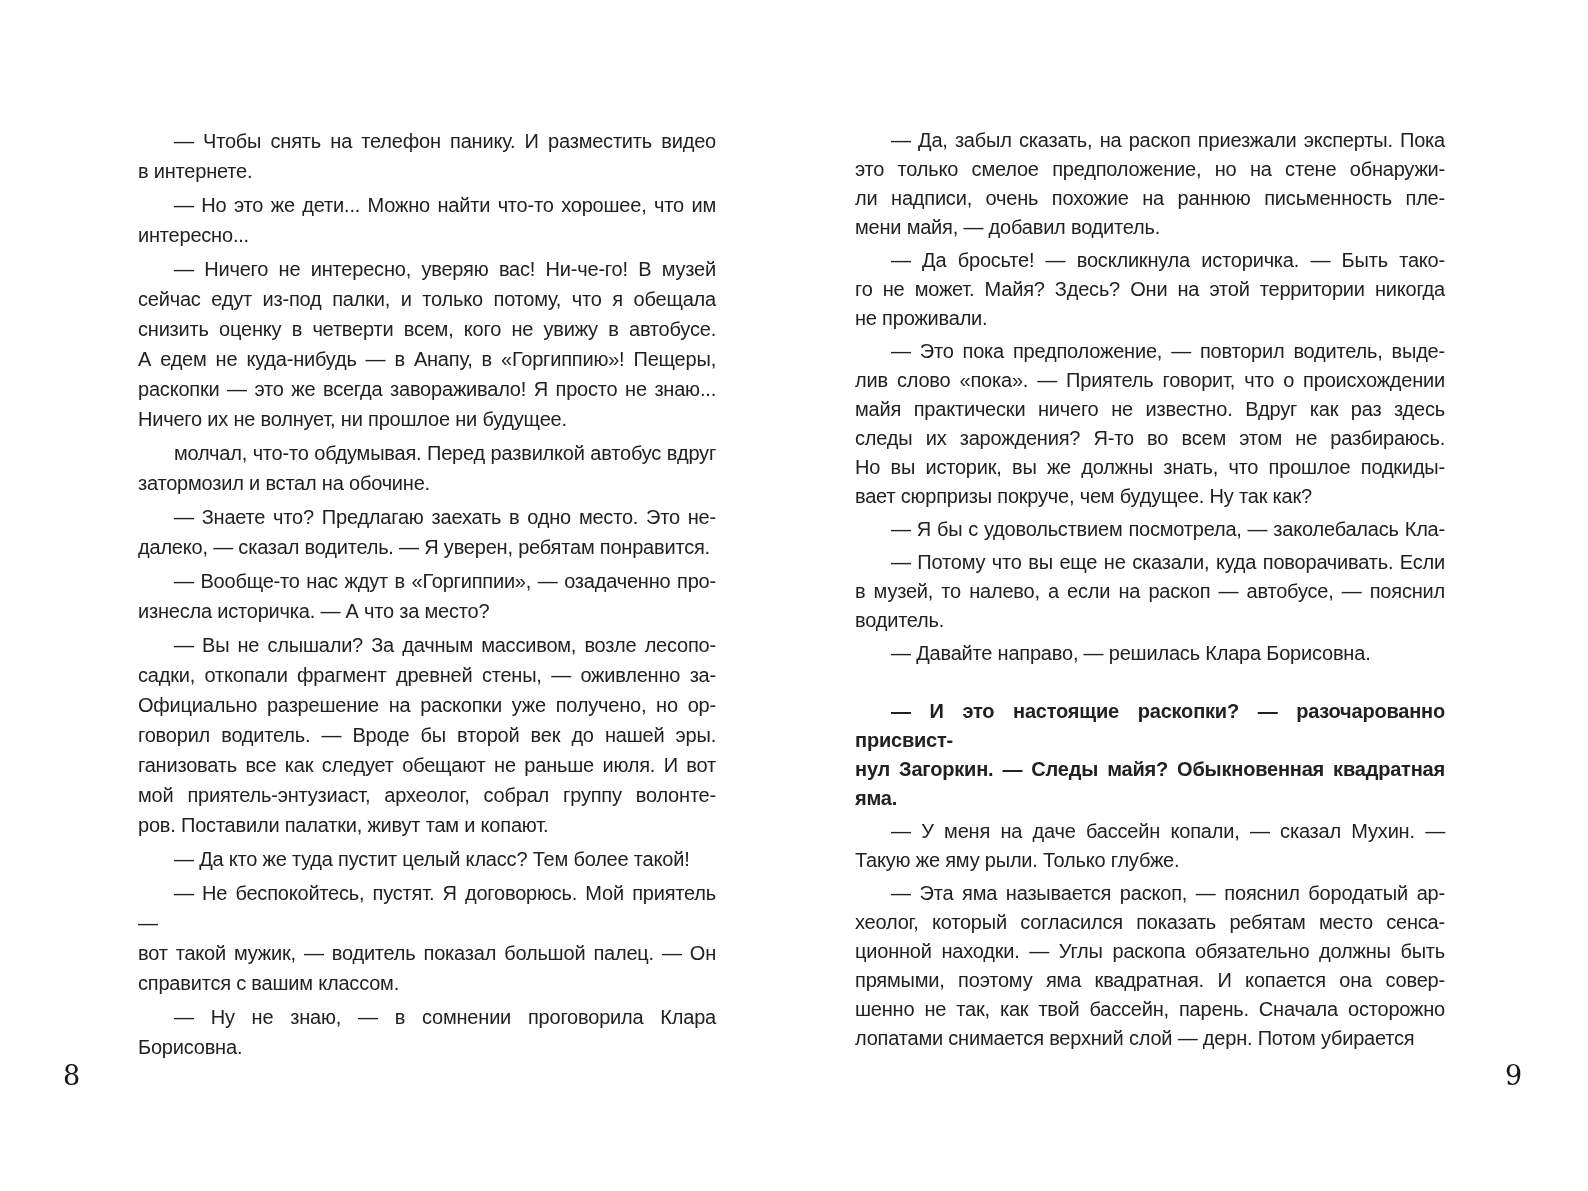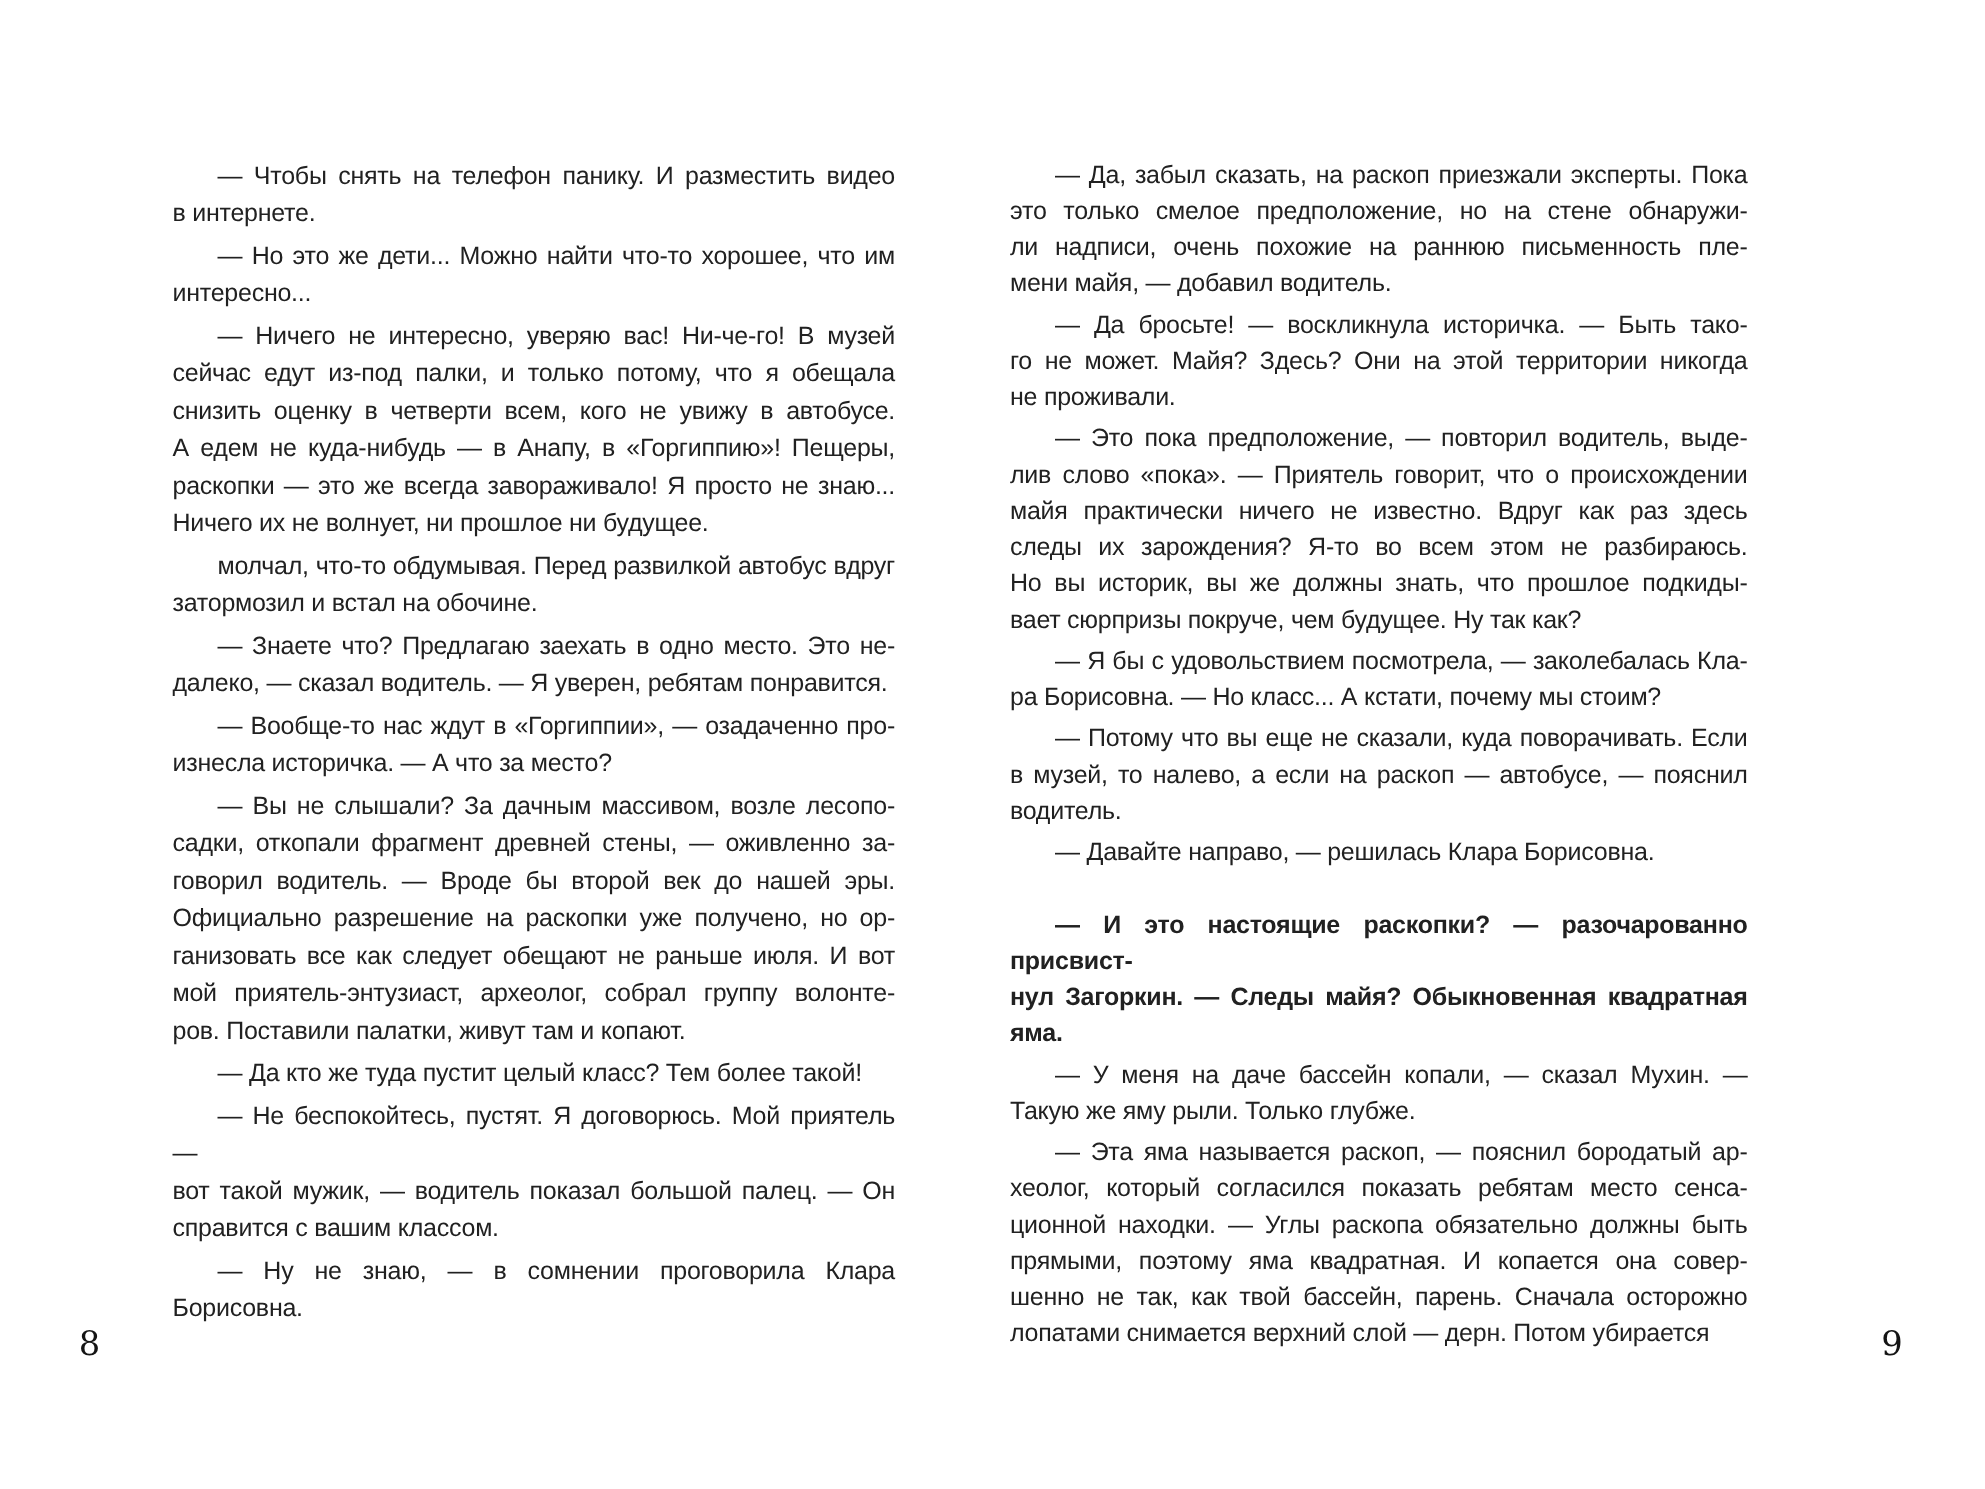--- a/index.html
+++ b/index.html
@@ -13,21 +13,21 @@
   }
   .spread { position: absolute; inset: 0; }
   .col {
     position: absolute;
     top: 122px;
     font-size: 20px;
     letter-spacing: -0.2px;
     color: #212121;
   }
   .col.left  { left: 134px; width: 586px; line-height: 30px; }
-  .col.right { left: 804px; width: 598px; line-height: 29px; }
+  .col.right { left: 851px; width: 598px; line-height: 29px; }
   .para { margin: 4px; }
   .para.section-break { margin-top: 29px; font-weight: bold; }
   .para .line:first-child { text-indent: 36px; }
   .line {
     text-align: justify;
     text-align-last: justify;
     text-justify: inter-word;
   }
   .line.last { text-align-last: left; }
   .pagenum {
@@ -68,22 +68,22 @@
         <div class="line">— Знаете что? Предлагаю заехать в одно место. Это не-</div>
         <div class="line last">далеко, — сказал водитель. — Я уверен, ребятам понравится.</div>
       </div>
       <div class="para">
         <div class="line">— Вообще-то нас ждут в «Горгиппии», — озадаченно про-</div>
         <div class="line last">изнесла историчка. — А что за место?</div>
       </div>
       <div class="para">
         <div class="line">— Вы не слышали? За дачным массивом, возле лесопо-</div>
         <div class="line">садки, откопали фрагмент древней стены, — оживленно за-</div>
+        <div class="line">Официально разрешение на раскопки уже получено, но ор-</div>
         <div class="line">говорил водитель. — Вроде бы второй век до нашей эры.</div>
-        <div class="line">Официально разрешение на раскопки уже получено, но ор-</div>
         <div class="line">ганизовать все как следует обещают не раньше июля. И вот</div>
         <div class="line">мой приятель-энтузиаст, археолог, собрал группу волонте-</div>
         <div class="line last">ров. Поставили палатки, живут там и копают.</div>
       </div>
       <div class="para">
         <div class="line last">— Да кто же туда пустит целый класс? Тем более такой!</div>
       </div>
       <div class="para">
         <div class="line">— Не беспокойтесь, пустят. Я договорюсь. Мой приятель —</div>
         <div class="line">вот такой мужик, — водитель показал большой палец. — Он</div>
@@ -108,21 +108,20 @@
       <div class="para">
         <div class="line">— Это пока предположение, — повторил водитель, выде-</div>
         <div class="line">лив слово «пока». — Приятель говорит, что о происхождении</div>
         <div class="line">майя практически ничего не известно. Вдруг как раз здесь</div>
         <div class="line">следы их зарождения? Я-то во всем этом не разбираюсь.</div>
         <div class="line">Но вы историк, вы же должны знать, что прошлое подкиды-</div>
         <div class="line last">вает сюрпризы покруче, чем будущее. Ну так как?</div>
       </div>
       <div class="para">
         <div class="line">— Я бы с удовольствием посмотрела, — заколебалась Кла-</div>
-        <div class="line last">ра Борисовна. — Но класс... А кстати, почему мы стоим?</div>
       </div>
       <div class="para">
         <div class="line">— Потому что вы еще не сказали, куда поворачивать. Если</div>
         <div class="line">в музей, то налево, а если на раскоп — автобусе, — пояснил</div>
         <div class="line last">водитель.</div>
       </div>
       <div class="para">
         <div class="line last">— Давайте направо, — решилась Клара Борисовна.</div>
       </div>
       <div class="para section-break">

